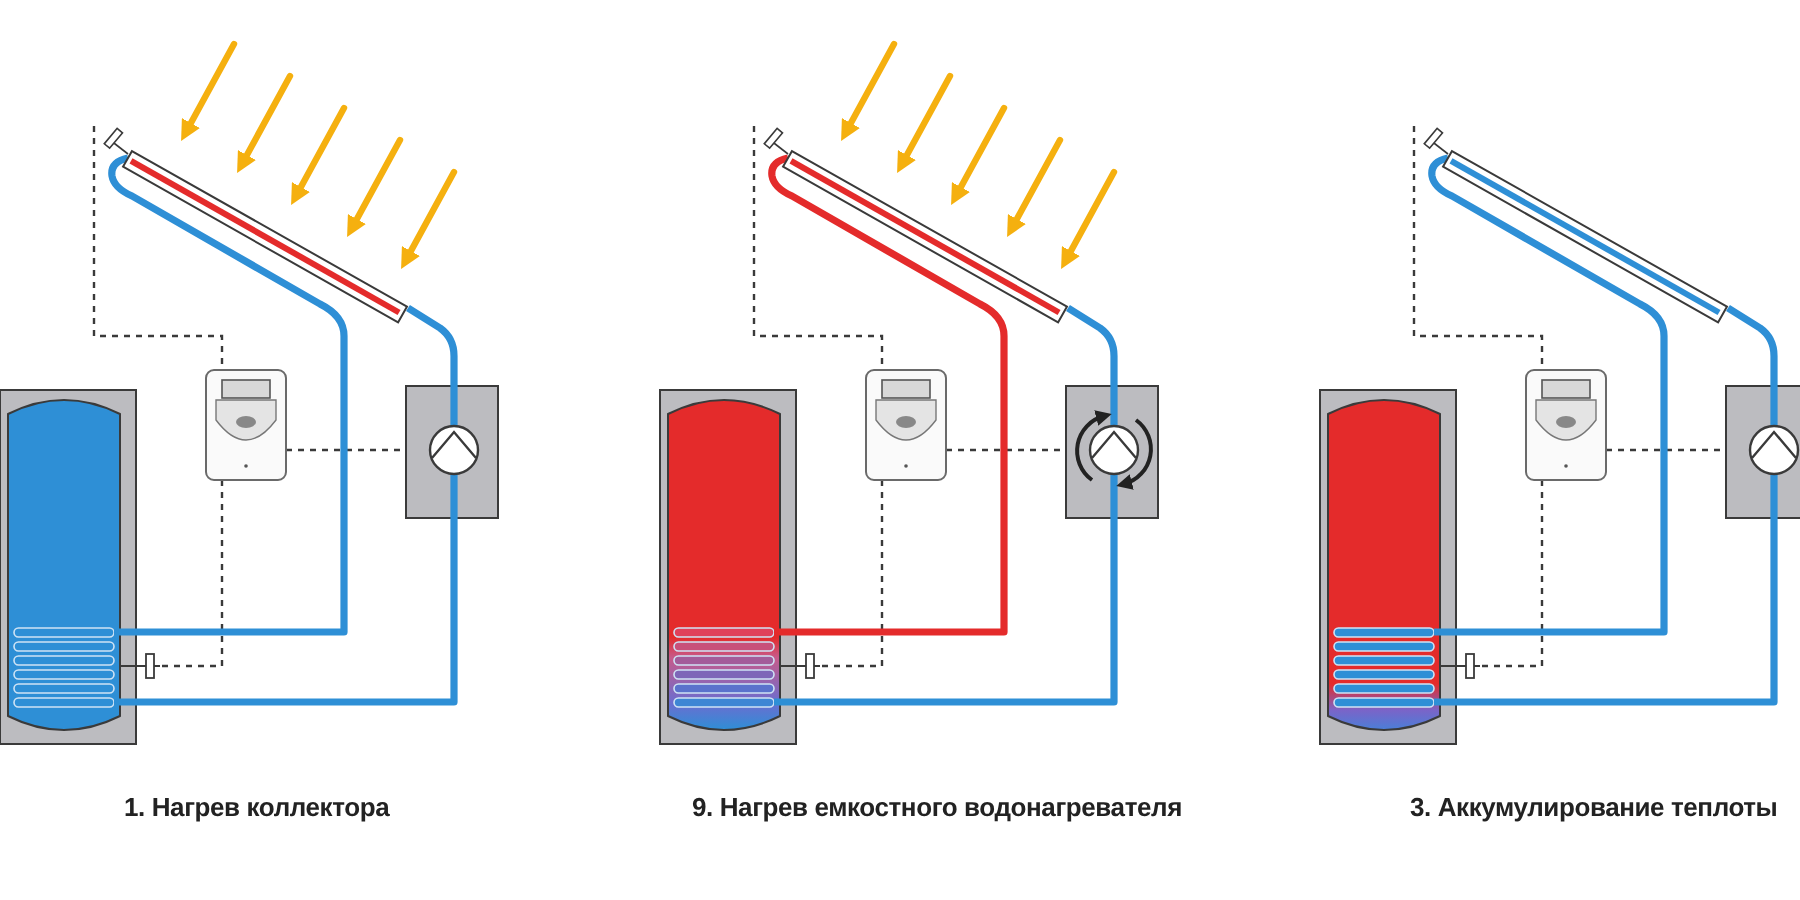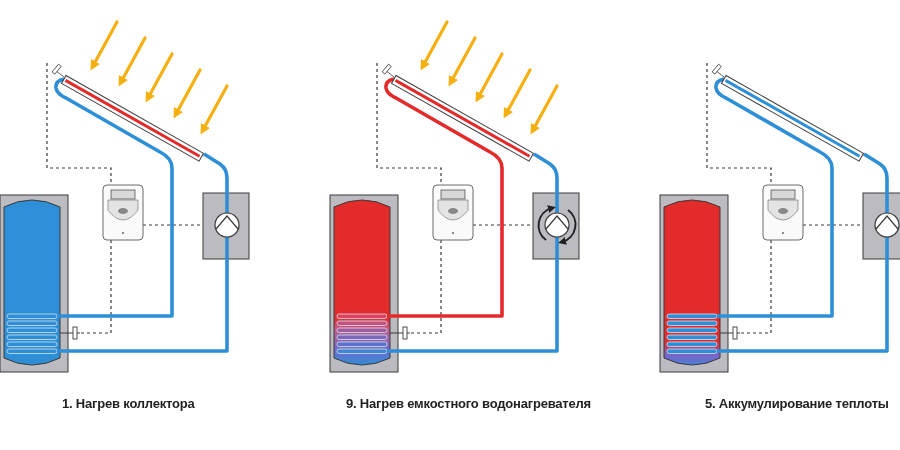--- a/index.html
+++ b/index.html
@@ -169,13 +169,13 @@
           <rect x="66" y="78" width="154" height="3" fill="#2e8fd6"></rect>
         </g>
         <line x1="55" y1="70" x2="64" y2="77" stroke="#3a3a3a" stroke-width="0.8"></line>
         <rect x="55" y="64" width="3.5" height="10" fill="#fff" stroke="#3a3a3a" stroke-width="0.8" transform="rotate(40 56.5 69)"></rect>
       </g>
     </g>
 </svg>
 
 <div class="caption" id="cap1">1. Нагрев коллектора</div>
 <div class="caption" id="cap2">9. Нагрев емкостного водонагревателя</div>
-<div class="caption" id="cap3">5. Аккумулирование теплоты</div>
+<div class="caption" id="cap3">3. Аккумулирование теплоты</div>
 
 </body></html>

